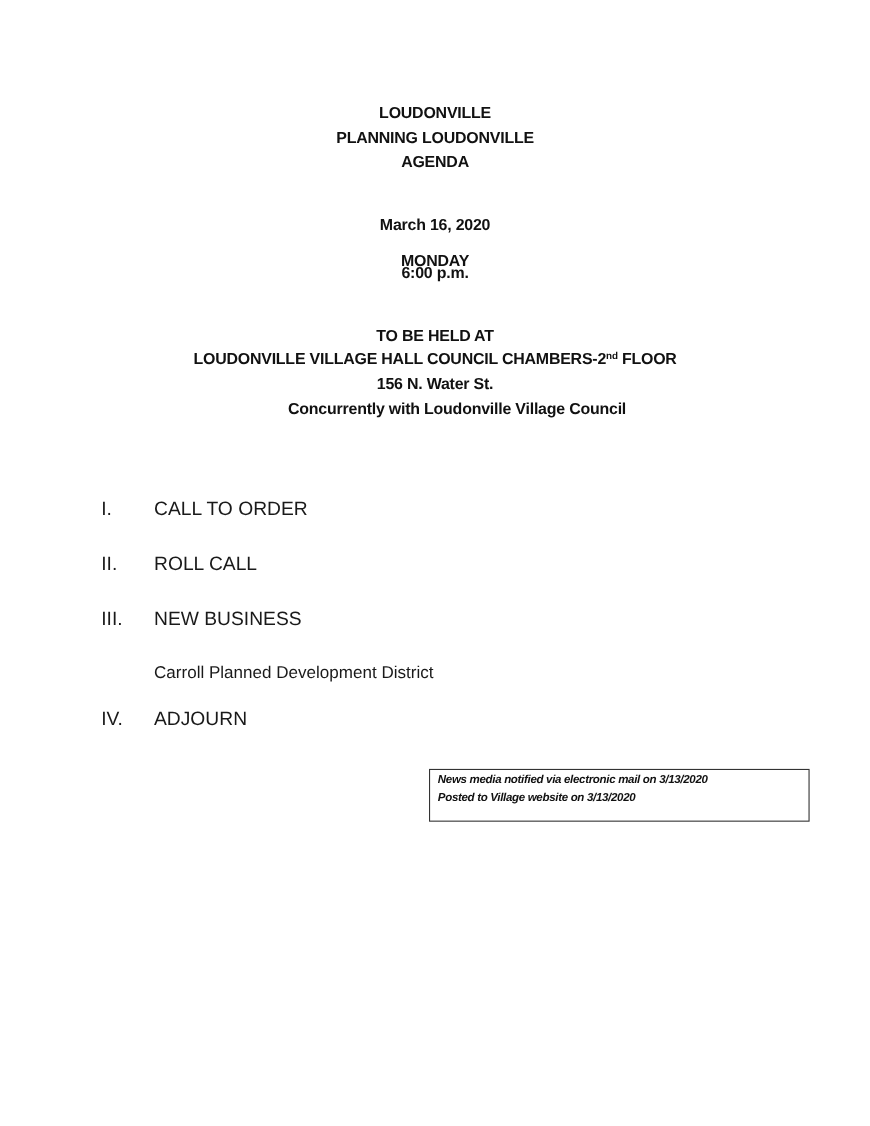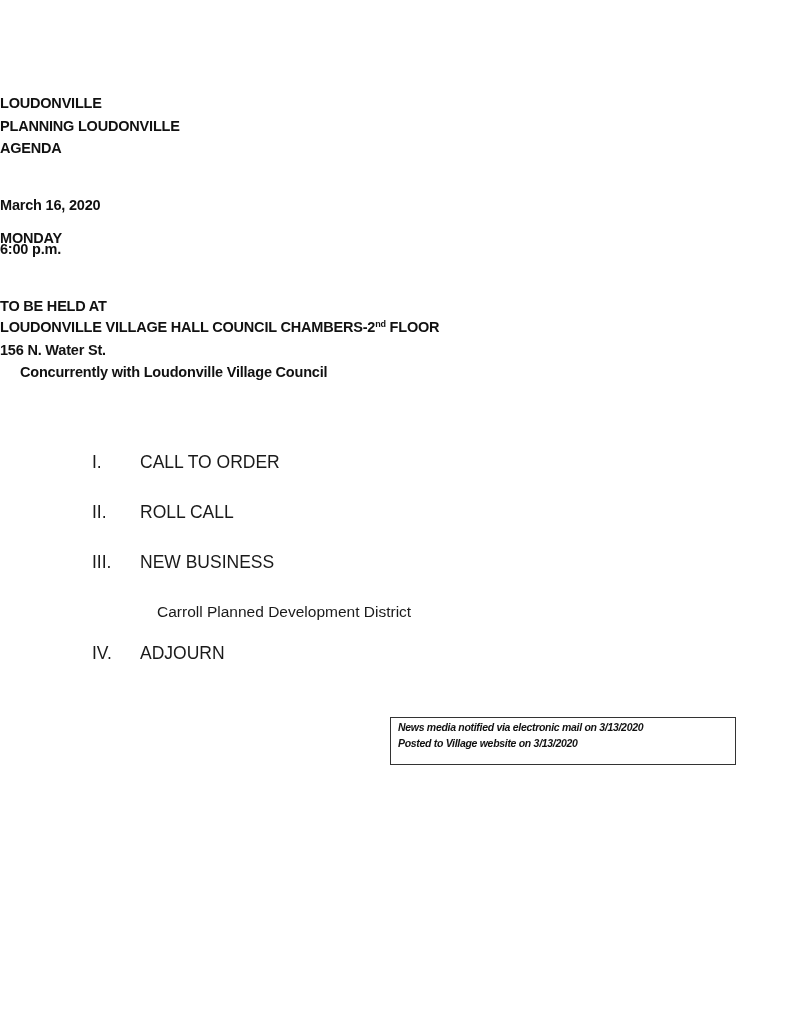--- a/index.html
+++ b/index.html
@@ -1,36 +1,36 @@
 <!DOCTYPE html>
 <html><head>
 <meta charset="utf-8">
 <style>
   html, body { margin: 0; padding: 0; background: #ffffff; }
   body {
     width: 791px; height: 1024px; position: relative; overflow: hidden;
     font-family: "Liberation Sans", "DejaVu Sans", sans-serif; color: #111;
   }
   .header-line {
-    position: absolute; left: 0; width: 791px; text-align: left;
+    position: absolute; left: 0; width: 791px; text-align: center;
     font-weight: bold; font-size: 14.5px; line-height: 18px; letter-spacing: -0.2px;
   }
   .header-line sup { font-size: 9px; line-height: 0; vertical-align: 5px; }
   .item-num {
     position: absolute; left: 92px; font-size: 17.5px; line-height: 22px; color: #1a1a1a;
   }
   .item-label {
     position: absolute; left: 140px; font-size: 17.5px; line-height: 22px; color: #1a1a1a;
   }
   .sub-item {
-    position: absolute; left: 157px; font-size: 15.5px; line-height: 20px; color: #1a1a1a;
+    position: absolute; left: 140px; font-size: 15.5px; line-height: 20px; color: #1a1a1a;
   }
   .notice-box {
     position: absolute; left: 390px; top: 699px; width: 346px; height: 48px;
-    border: 1px solid #333; box-sizing: border-box; padding: 2px 0 0 7px; margin-top: 18px;
+    border: 1px solid #333; box-sizing: border-box; padding: 2px 0 0 7px;
   }
   .notice-line {
     font-style: italic; font-weight: bold; font-size: 10.5px; line-height: 15.5px;
     letter-spacing: -0.3px; white-space: nowrap; color: #111;
   }
 </style>
 </head>
 <body>
 
 <div>

